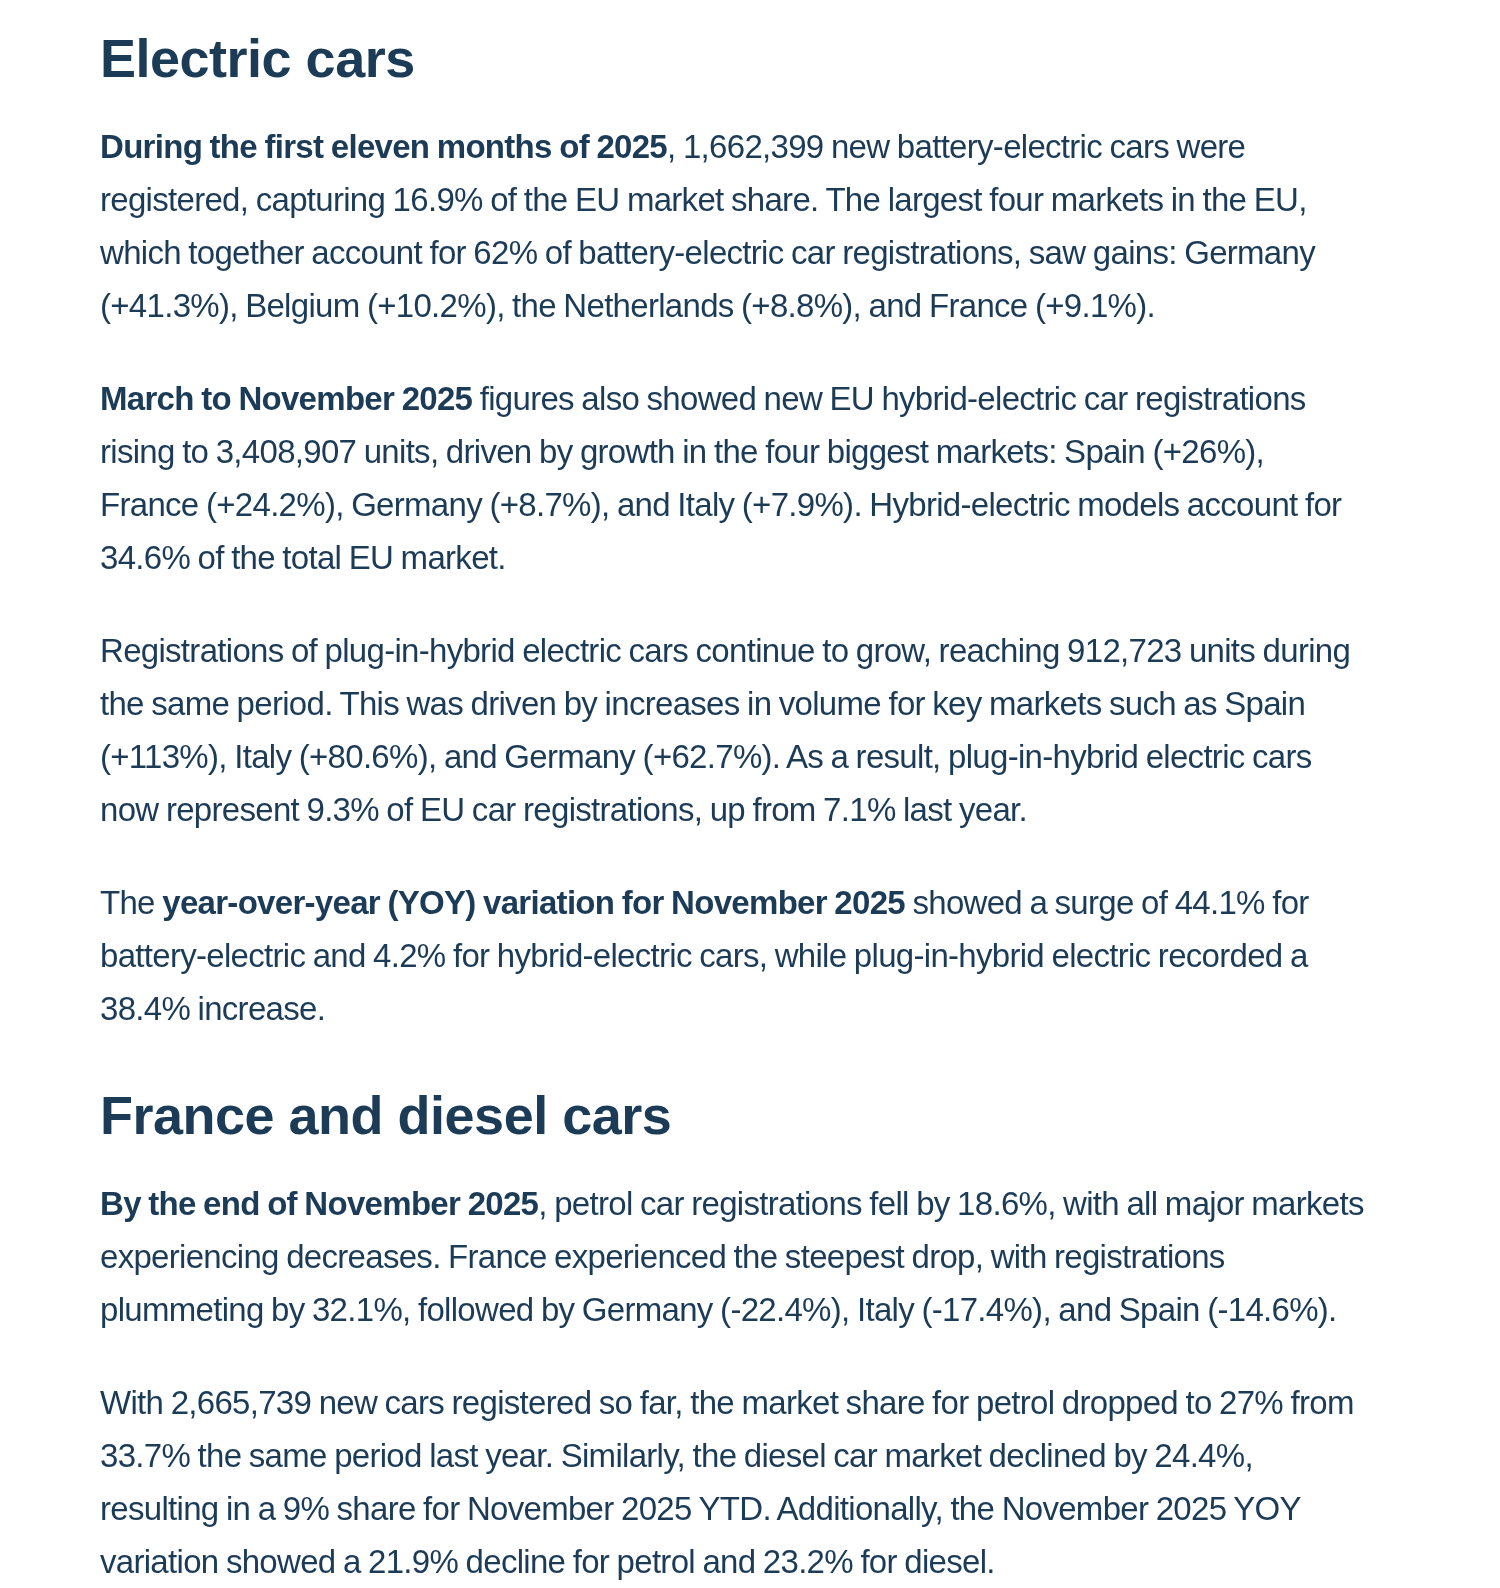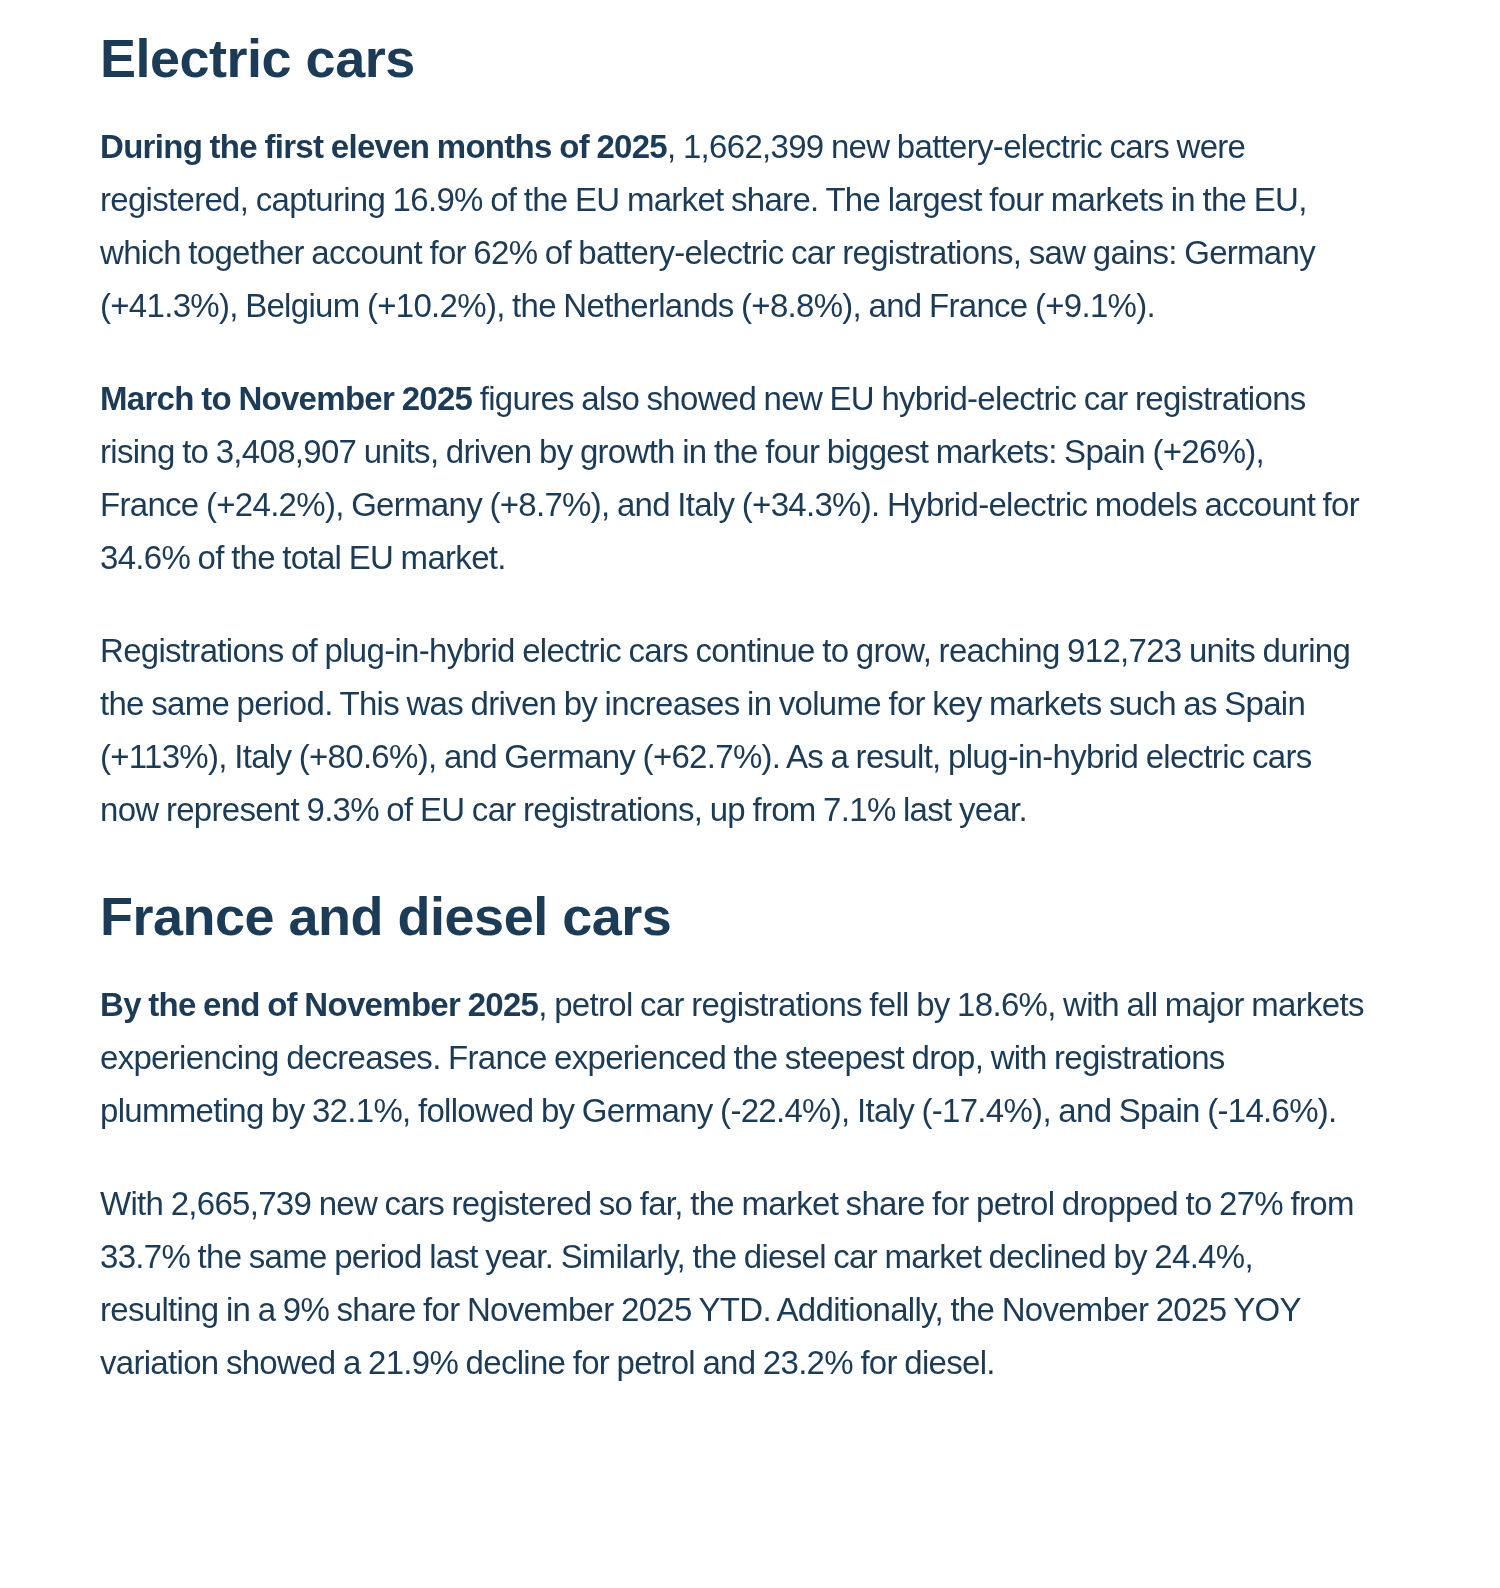--- a/index.html
+++ b/index.html
@@ -38,22 +38,23 @@
   }
 </style>
 </head>
 <body style="background: rgb(255, 255, 255);">
 
 <main class="article" style="color: rgb(28, 59, 87);">
 
   <section>
     <h2 class="section-heading">Electric cars</h2>
     <p class="paragraph"><span class="seg-bold">During the first eleven months of 2025</span><span>, 1,662,399 new battery-electric cars were registered, capturing 16.9% of the EU market share. The largest four markets in the EU, which together account for 62% of battery-electric car registrations, saw gains: Germany (+41.3%), Belgium (+10.2%), the Netherlands (+8.8%), and France (+9.1%).</span></p>
-    <p class="paragraph"><span class="seg-bold">March to November 2025</span><span> figures also showed new EU hybrid-electric car registrations rising to 3,408,907 units, driven by growth in the four biggest markets: Spain (+26%), France (+24.2%), Germany (+8.7%), and Italy (+34.3%). Hybrid-electric models account for 34.6% of the total EU market.</span></p>
+    <p class="paragraph"><span class="seg-bold">March to November 2025</span><span> figures also showed new EU hybrid-electric car registrations rising to 3,408,907 units, driven by growth in the four biggest markets: Spain (+26%), France (+24.2%), Germany (+8.7%), and Italy (+7.9%). Hybrid-electric models account for 34.6% of the total EU market.</span></p>
     <p class="paragraph"><span>Registrations of plug-in-hybrid electric cars continue to grow, reaching 912,723 units during the same period. This was driven by increases in volume for key markets such as Spain (+113%), Italy (+80.6%), and Germany (+62.7%). As a result, plug-in-hybrid electric cars now represent 9.3% of EU car registrations, up from 7.1% last year.</span></p>
+    <p class="paragraph"><span>The </span><span class="seg-bold">year-over-year (YOY) variation for November 2025</span><span> showed a surge of 44.1% for battery-electric and 4.2% for hybrid-electric cars, while plug-in-hybrid electric recorded a 38.4% increase.</span></p>
   </section>
 
   <section>
     <h2 class="section-heading">France and diesel cars</h2>
     <p class="paragraph"><span class="seg-bold">By the end of November 2025</span><span>, petrol car registrations fell by 18.6%, with all major markets experiencing decreases. France experienced the steepest drop, with registrations plummeting by 32.1%, followed by Germany (-22.4%), Italy (-17.4%), and Spain (-14.6%).</span></p>
     <p class="paragraph"><span>With 2,665,739 new cars registered so far, the market share for petrol dropped to 27% from 33.7% the same period last year. Similarly, the diesel car market declined by 24.4%, resulting in a 9% share for November 2025 YTD. Additionally, the November 2025 YOY variation showed a 21.9% decline for petrol and 23.2% for diesel.</span></p>
   </section>
 
 </main>
 

